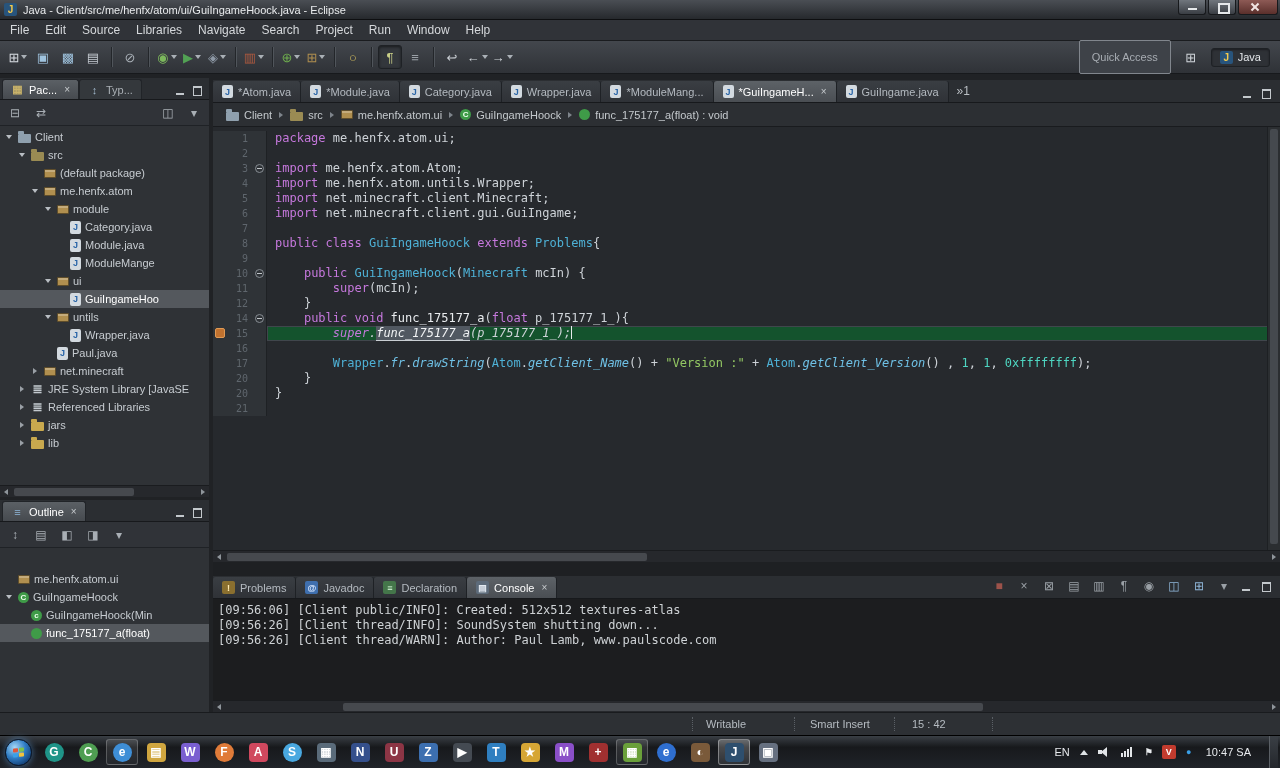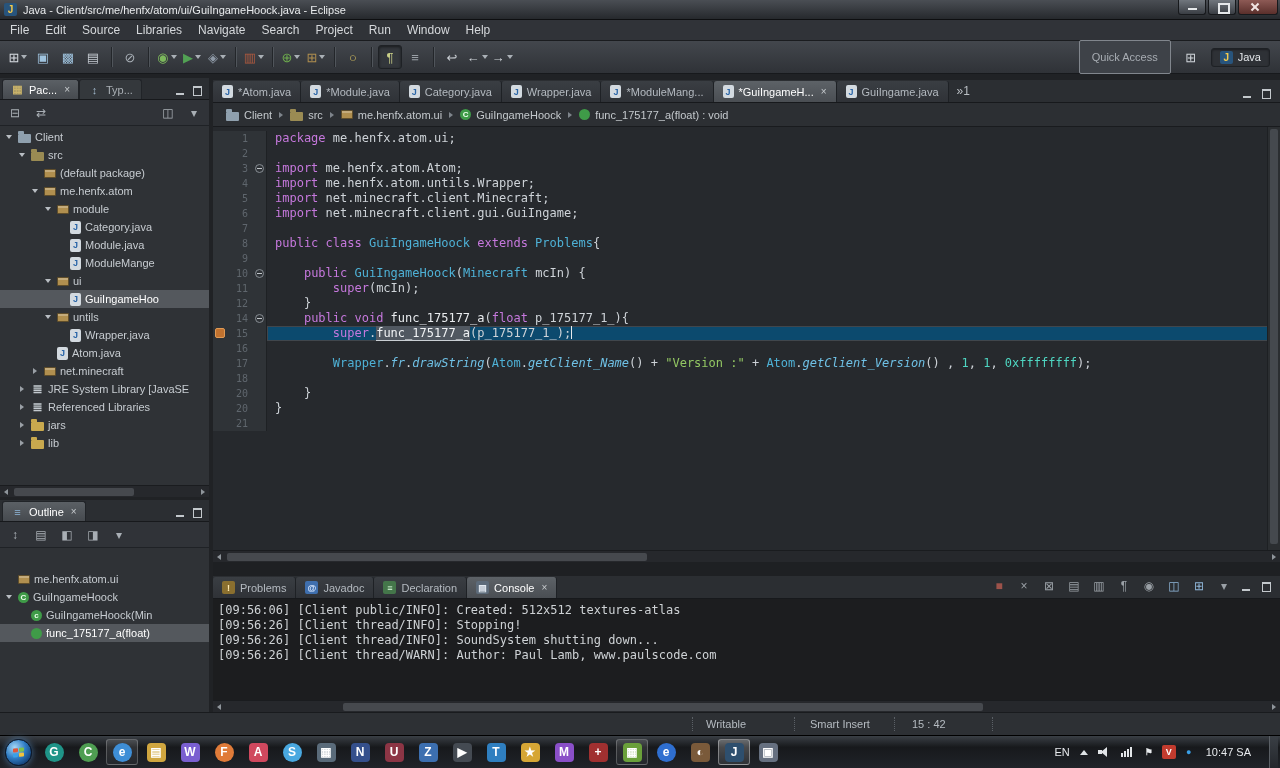--- a/index.html
+++ b/index.html
@@ -100,21 +100,21 @@
   .code-wrap{flex:1;position:relative;background:#26292d;overflow:hidden;
     font-family:"DejaVu Sans Mono",monospace;font-size:12px;line-height:15px;padding-top:4px;}
   .crow{display:flex;height:15px;}
   .ruler{width:14px;flex:none;background:#2f3337;position:relative;}
   .occmark{position:absolute;left:2px;top:2px;width:10px;height:10px;background:#c1722f;border:1px solid #e09a55;border-radius:2px;}
   .ln{width:26px;flex:none;background:#2f3337;color:#5f666d;font-size:10px;text-align:right;padding-right:5px;line-height:15px;}
   .fold{width:14px;flex:none;background:#2f3337;border-right:1px solid #1e2124;display:flex;align-items:center;justify-content:center;}
   .foldbtn{width:9px;height:9px;border:1px solid #878d93;border-radius:50%;position:relative;}
   .foldbtn::after{content:"";position:absolute;left:1px;top:3px;width:5px;height:1px;background:#c2c7cb;}
   .cl{flex:1;white-space:pre;padding-left:8px;}
-  .crow.cur .cl{background:#0c4a6e;box-shadow:inset 0 0 0 1px #40464c;}
+  .crow.cur .cl{background:#14532d;box-shadow:inset 0 0 0 1px #40464c;font-style:italic;}
   .caret{display:inline-block;width:1px;height:13px;background:#e8eaec;vertical-align:-2px;}
   .tk-k{color:#c678dd;} .tk-t{color:#4eb1d6;} .tk-d{color:#e9ecef;}
   .tk-m{color:#6fc1e6;font-style:italic;} .tk-s{color:#93c763;} .tk-n{color:#4ed6c2;} .tk-p{color:#ced3d8;}
   .tk-occ{color:#f1f3f5;background:#515861;border-bottom:1px solid #c9ced3;}
   .vsb{position:absolute;top:0;right:0;bottom:0;width:13px;background:#2b2e31;border-left:1px solid #1d2023;}
   .vsb .thumb{position:absolute;left:2px;right:2px;top:2px;bottom:6px;background:#45494e;border-radius:2px;}
 
   
   .hsb{height:12px;flex:none;background:#26282c;border-top:1px solid #1a1c1f;position:relative;}
   .hsb .thumb{position:absolute;top:2px;height:8px;background:#46494e;border-radius:2px;}
@@ -350,21 +350,21 @@
               <span>untils</span>
             </div>
             <div class="trow" style="padding-left: 56px;">
               <span class="arrow"></span>
               <span class="ic ic-doc" style="background: rgb(211, 218, 224); color: rgb(43, 102, 168);">J</span>
               <span>Wrapper.java</span>
             </div>
             <div class="trow" style="padding-left: 43px;">
               <span class="arrow"></span>
               <span class="ic ic-doc" style="background: rgb(211, 218, 224); color: rgb(43, 102, 168);">J</span>
-              <span>Atom.java</span>
+              <span>Paul.java</span>
             </div>
             <div class="trow" style="padding-left: 30px;">
               <span class="arrow closed"></span>
               <span class="ic ic-box" style="background: rgb(176, 143, 79);"></span>
               <span>net.minecraft</span>
             </div>
             <div class="trow" style="padding-left: 17px;">
               <span class="arrow closed"></span>
               <span class="ic ic-badge" style="color: rgb(195, 201, 207); font-size: 12px;">≣</span>
               <span>JRE System Library [JavaSE</span>
@@ -603,26 +603,20 @@
               <span class="cl"></span>
             </div>
             <div class="crow">
               <span class="ruler"></span>
               <span class="ln">17</span>
               <span class="fold"></span>
               <span class="cl"><span class="tk-p">        </span><span class="tk-t">Wrapper</span><span class="tk-p">.</span><span class="tk-m">fr</span><span class="tk-p">.</span><span class="tk-m">drawString</span><span class="tk-p">(</span><span class="tk-t">Atom</span><span class="tk-p">.</span><span class="tk-m">getClient_Name</span><span class="tk-p">() + </span><span class="tk-s">"Version :"</span><span class="tk-p"> + </span><span class="tk-t">Atom</span><span class="tk-p">.</span><span class="tk-m">getClient_Version</span><span class="tk-p">() , </span><span class="tk-n">1</span><span class="tk-p">, </span><span class="tk-n">1</span><span class="tk-p">, </span><span class="tk-n">0xffffffff</span><span class="tk-p">);</span></span>
             </div>
             <div class="crow">
               <span class="ruler"></span>
-              <span class="ln">18</span>
-              <span class="fold"></span>
-              <span class="cl"></span>
-            </div>
-            <div class="crow">
-              <span class="ruler"></span>
               <span class="ln">20</span>
               <span class="fold"></span>
               <span class="cl"><span class="tk-p">    }</span></span>
             </div>
             <div class="crow">
               <span class="ruler"></span>
               <span class="ln">20</span>
               <span class="fold"></span>
               <span class="cl"><span class="tk-p">}</span></span>
             </div>
@@ -675,21 +669,20 @@
               <span class="con-ic" style="color: rgb(154, 160, 166);">◉</span>
               <span class="con-ic" style="color: rgb(143, 182, 217);">◫</span>
               <span class="con-ic" style="color: rgb(143, 182, 217);">⊞</span>
               <span class="con-ic" style="color: rgb(154, 160, 166);">▾</span>
               <span class="hc min"></span>
               <span class="hc max"></span>
             </div>
           </div>
         <div class="console-body" id="console-body">
             <div class="con-line">[09:56:06] [Client public/INFO]: Created: 512x512 textures-atlas</div>
-            <div class="con-line">[09:56:26] [Client thread/INFO]: Stopping!</div>
             <div class="con-line">[09:56:26] [Client thread/INFO]: SoundSystem shutting down...</div>
             <div class="con-line">[09:56:26] [Client thread/WARN]: Author: Paul Lamb, www.paulscode.com</div>
           </div>
         <div class="hsb">
           <span class="sb-arrow l"></span>
           <span class="thumb" style="left:130px;width:640px;"></span>
           <span class="sb-arrow r"></span>
         </div>
       </div>
 

